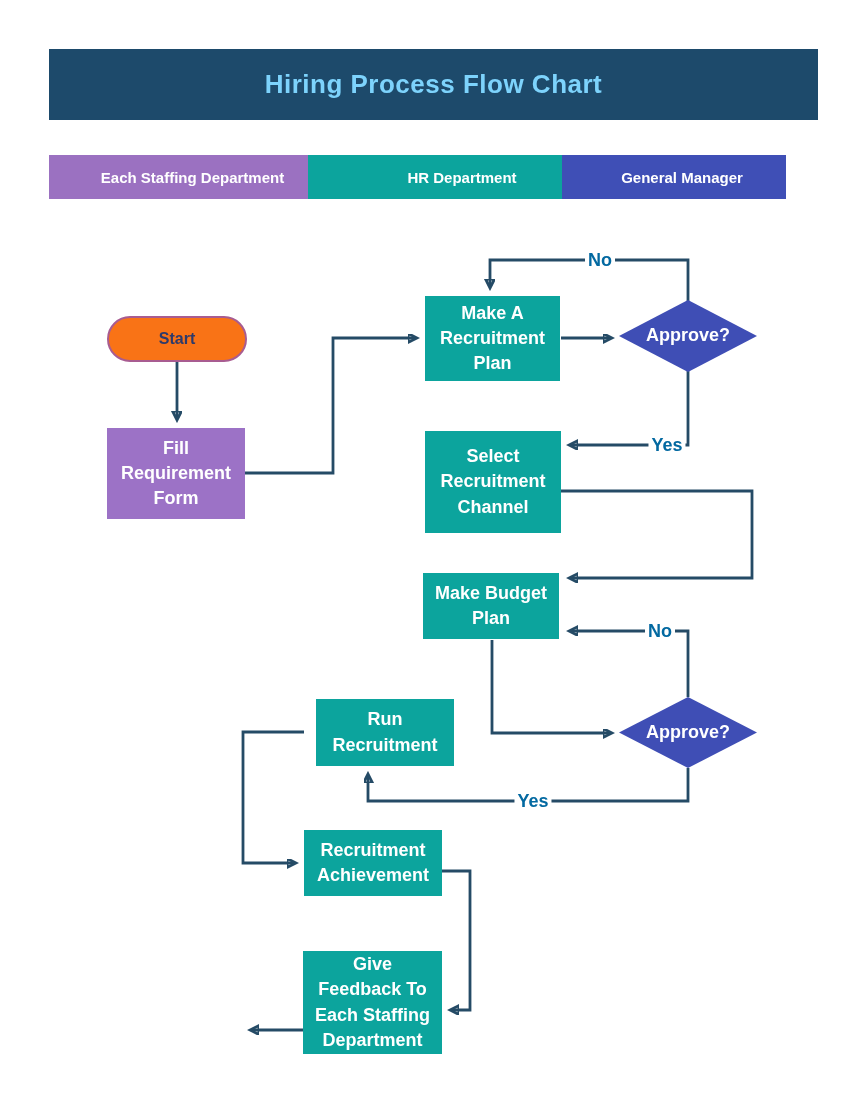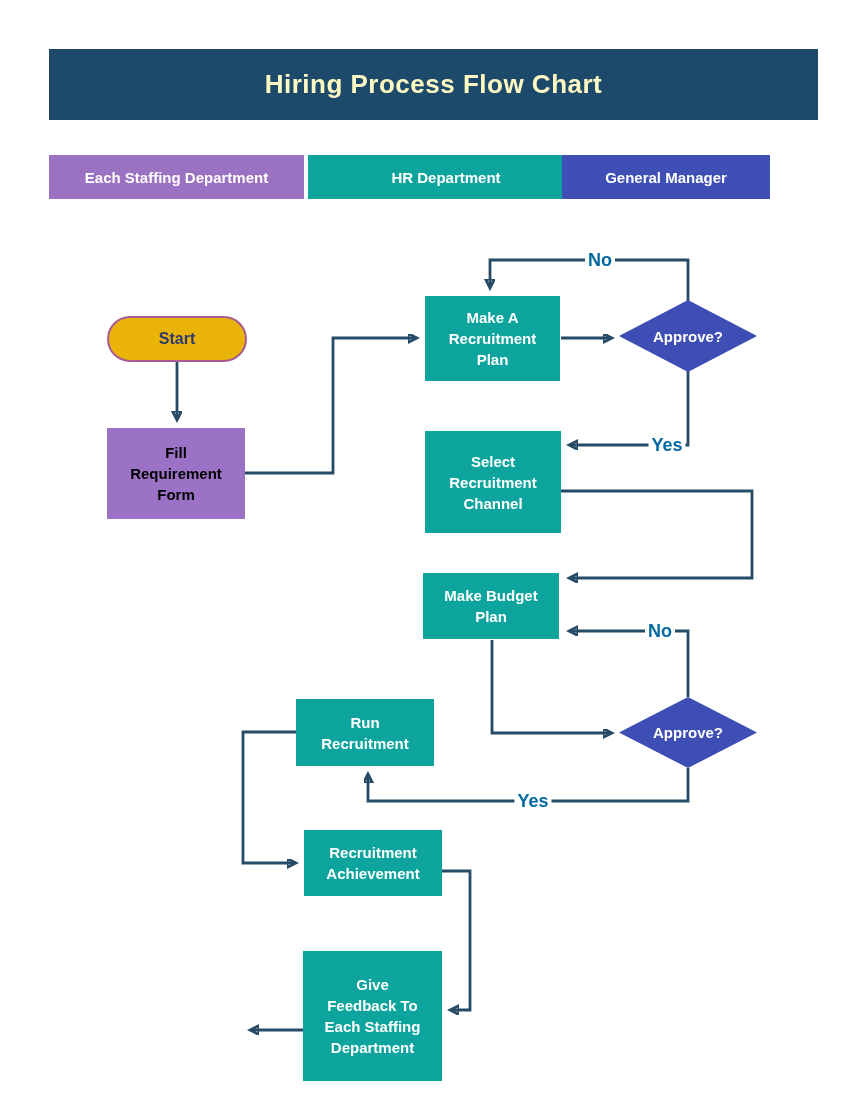--- a/index.html
+++ b/index.html
@@ -2,54 +2,54 @@
 <html><head>
 <meta charset="utf-8">
 <style>
   html,body{margin:0;padding:0;background:#ffffff;}
   body{font-family:"Liberation Sans","DejaVu Sans",sans-serif;}
   #canvas{position:relative;width:864px;height:1109px;background:#ffffff;overflow:hidden;}
 
   
   .title-bar{position:absolute;left:49px;top:49px;width:769px;height:71px;
     background:#1d4a6b;display:flex;align-items:center;justify-content:center;}
-  .title-bar h1{margin:0;color:#fef9c3;font-size:26px;font-weight:700;letter-spacing:.5px;text-align:right;}
+  .title-bar h1{margin:0;color:#7dd3fc;font-size:26px;font-weight:700;letter-spacing:.5px;text-align:right;}
 
   
   .lane{position:absolute;top:155px;height:44px;display:flex;align-items:center;
-    justify-content:center;color:#fff;font-size:15px;font-weight:700;}
+    justify-content:center;color:#fff;font-size:15px;font-weight:700;padding-left:16px;}
   .lane-1{left:49px;width:255px;background:#9b71c1;}
   .lane-2{left:308px;width:276px;background:#0ca49d;}
   .lane-3{left:562px;width:208px;background:#3f4fb6;}
 
   
   svg.wires{position:absolute;left:0;top:0;width:864px;height:1109px;pointer-events:none;}
   svg.wires path{fill:none;stroke:#254b66;stroke-width:2.8px;}
 
   
   .node{position:absolute;display:flex;align-items:center;justify-content:center;
     text-align:center;box-sizing:border-box;}
-  .node .lbl{white-space:pre-line;font-weight:700;font-size:15px;line-height:1.4;}
+  .node .lbl{white-space:pre-line;font-weight:700;font-size:18px;line-height:1.4;}
   .process{background:#0ca49d;color:#ffffff;}
-  .process-purple{background:#9c72c6;color:#000000;}
-  .terminator{background:#eab308;border:2px solid #a85c91;border-radius:24px;color:#2d3a6b;}
+  .process-purple{background:#9c72c6;color:#ffffff;}
+  .terminator{background:#f97316;border:2px solid #a85c91;border-radius:24px;color:#2d3a6b;}
   .terminator .lbl{font-size:16px;}
   .decision{background:#3f4eb5;color:#ffffff;
     clip-path:polygon(50% 0,100% 50%,50% 100%,0 50%);}
 
   #n-start{left:107px;top:316px;width:140px;height:46px;}
   #n-fill{left:107px;top:428px;width:138px;height:91px;}
   #n-plan{left:425px;top:296px;width:135px;height:85px;}
   #n-approve1{left:619px;top:300px;width:138px;height:72px;}
   #n-channel{left:425px;top:431px;width:136px;height:102px;}
   #n-budget{left:423px;top:573px;width:136px;height:66px;}
   #n-approve2{left:619px;top:697px;width:138px;height:71px;}
-  #n-run{left:296px;top:699px;width:138px;height:67px;}
+  #n-run{left:316px;top:699px;width:138px;height:67px;}
   #n-achieve{left:304px;top:830px;width:138px;height:66px;}
-  #n-feedback{left:303px;top:951px;width:139px;height:130px;}
+  #n-feedback{left:303px;top:951px;width:139px;height:103px;}
   #n-end{left:100px;top:1013px;width:142px;height:45px;}
 
   
   .edge-label{position:absolute;transform:translate(-50%,-50%);background:#ffffff;
     padding:0 3px;color:#0369a1;font-size:18px;font-weight:700;}
   #lbl-no1{left:600px;top:260px;}
   #lbl-yes1{left:667px;top:445px;}
   #lbl-no2{left:660px;top:631px;}
   #lbl-yes2{left:533px;top:801px;}
 </style>

